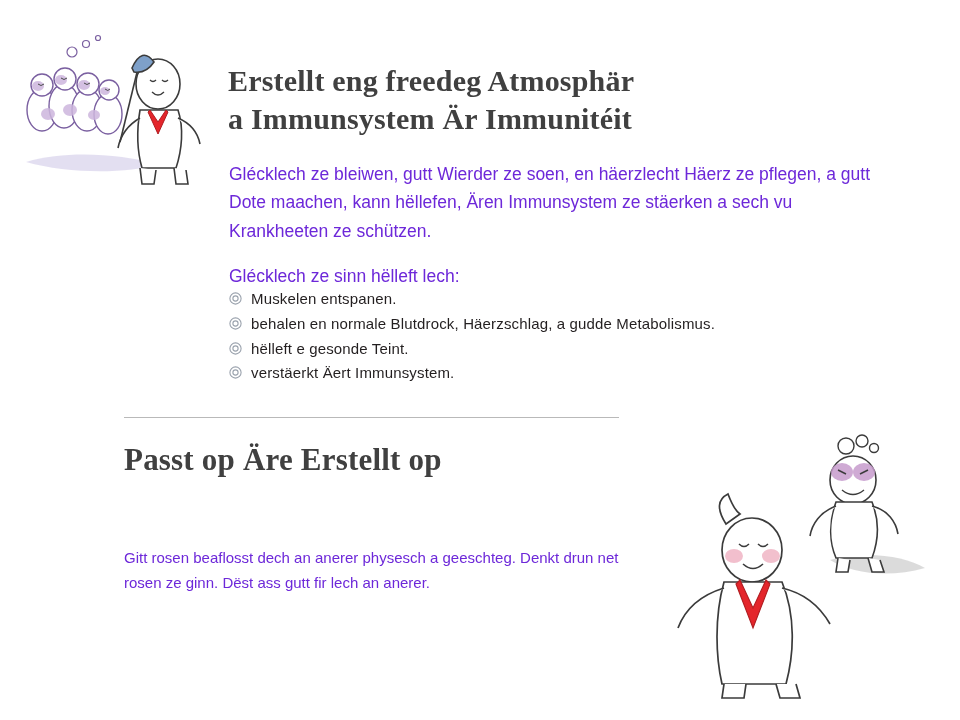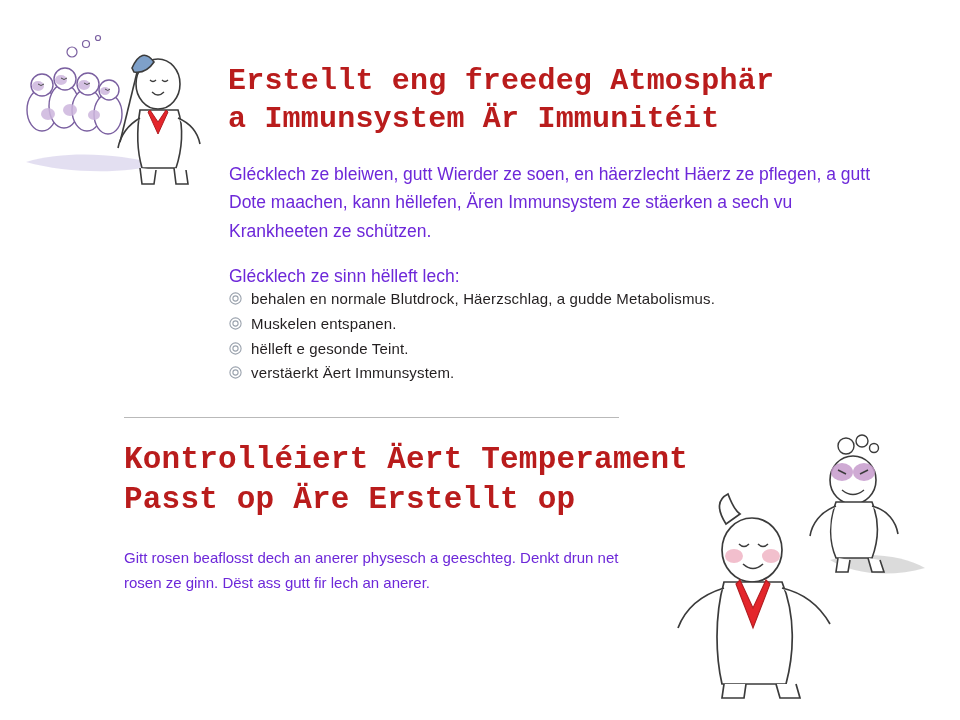--- a/index.html
+++ b/index.html
@@ -17,23 +17,23 @@
 
   .slide {
     position: relative;
     width: 960px;
     height: 720px;
   }
 
   
   .heading {
     position: absolute;
-    font-family: Liberation Mono, monospace;
+    font-family: Liberation Serif, serif;
     font-weight: bold;
-    color: #b91c1c;
+    color: #404040;
     line-height: 1.28;
     letter-spacing: 0.2px;
   }
   #heading-top {
     left: 228px;
     top: 62px;
     font-size: 30px;
     width: 560px;
   }
   #heading-bottom {
@@ -196,30 +196,30 @@
   <div class="body-text" id="para-lead">Glécklech ze sinn hëlleft lech:</div>
 
   <ul class="bullets">
     <li>
       <span class="bullet-mark">
         <svg width="13" height="13" viewBox="0 0 13 13">
             <circle cx="6.5" cy="6.5" r="5.6" fill="none" stroke="#9aa2ad" stroke-width="1.1"></circle>
             <circle cx="6.5" cy="6.5" r="2.6" fill="none" stroke="#9aa2ad" stroke-width="1.1"></circle>
           </svg>
       </span>
-      <span class="bullet-text">behalen en normale Blutdrock, Häerzschlag, a gudde Metabolismus.</span>
+      <span class="bullet-text">Muskelen entspanen.</span>
     </li>
     <li>
       <span class="bullet-mark">
         <svg width="13" height="13" viewBox="0 0 13 13">
             <circle cx="6.5" cy="6.5" r="5.6" fill="none" stroke="#9aa2ad" stroke-width="1.1"></circle>
             <circle cx="6.5" cy="6.5" r="2.6" fill="none" stroke="#9aa2ad" stroke-width="1.1"></circle>
           </svg>
       </span>
-      <span class="bullet-text">Muskelen entspanen.</span>
+      <span class="bullet-text">behalen en normale Blutdrock, Häerzschlag, a gudde Metabolismus.</span>
     </li>
     <li>
       <span class="bullet-mark">
         <svg width="13" height="13" viewBox="0 0 13 13">
             <circle cx="6.5" cy="6.5" r="5.6" fill="none" stroke="#9aa2ad" stroke-width="1.1"></circle>
             <circle cx="6.5" cy="6.5" r="2.6" fill="none" stroke="#9aa2ad" stroke-width="1.1"></circle>
           </svg>
       </span>
       <span class="bullet-text">hëlleft e gesonde Teint.</span>
     </li>
@@ -230,21 +230,20 @@
             <circle cx="6.5" cy="6.5" r="2.6" fill="none" stroke="#9aa2ad" stroke-width="1.1"></circle>
           </svg>
       </span>
       <span class="bullet-text">verstäerkt Äert Immunsystem.</span>
     </li>
   </ul>
 
   <div id="divider"></div>
 
   <div class="heading" id="heading-bottom">
-    <span class="line">Kontrolléiert Äert Temperament</span>
     <span class="line">Passt op Äre Erstellt op</span>
   </div>
 
   <div class="body-text" id="para-bottom">Gitt rosen beaflosst dech an anerer physesch a geeschteg. Denkt drun net rosen ze ginn. Dëst ass gutt fir lech an anerer.</div>
 
   <div class="illus" id="illus-bottom">
     <svg width="300" height="270" viewBox="0 0 300 270" xmlns="http://www.w3.org/2000/svg">
 
       <path d="M190 128 C225 118 265 124 285 136 C250 146 212 142 190 128 Z" fill="#bdbdbd" opacity="0.55"></path>
 

